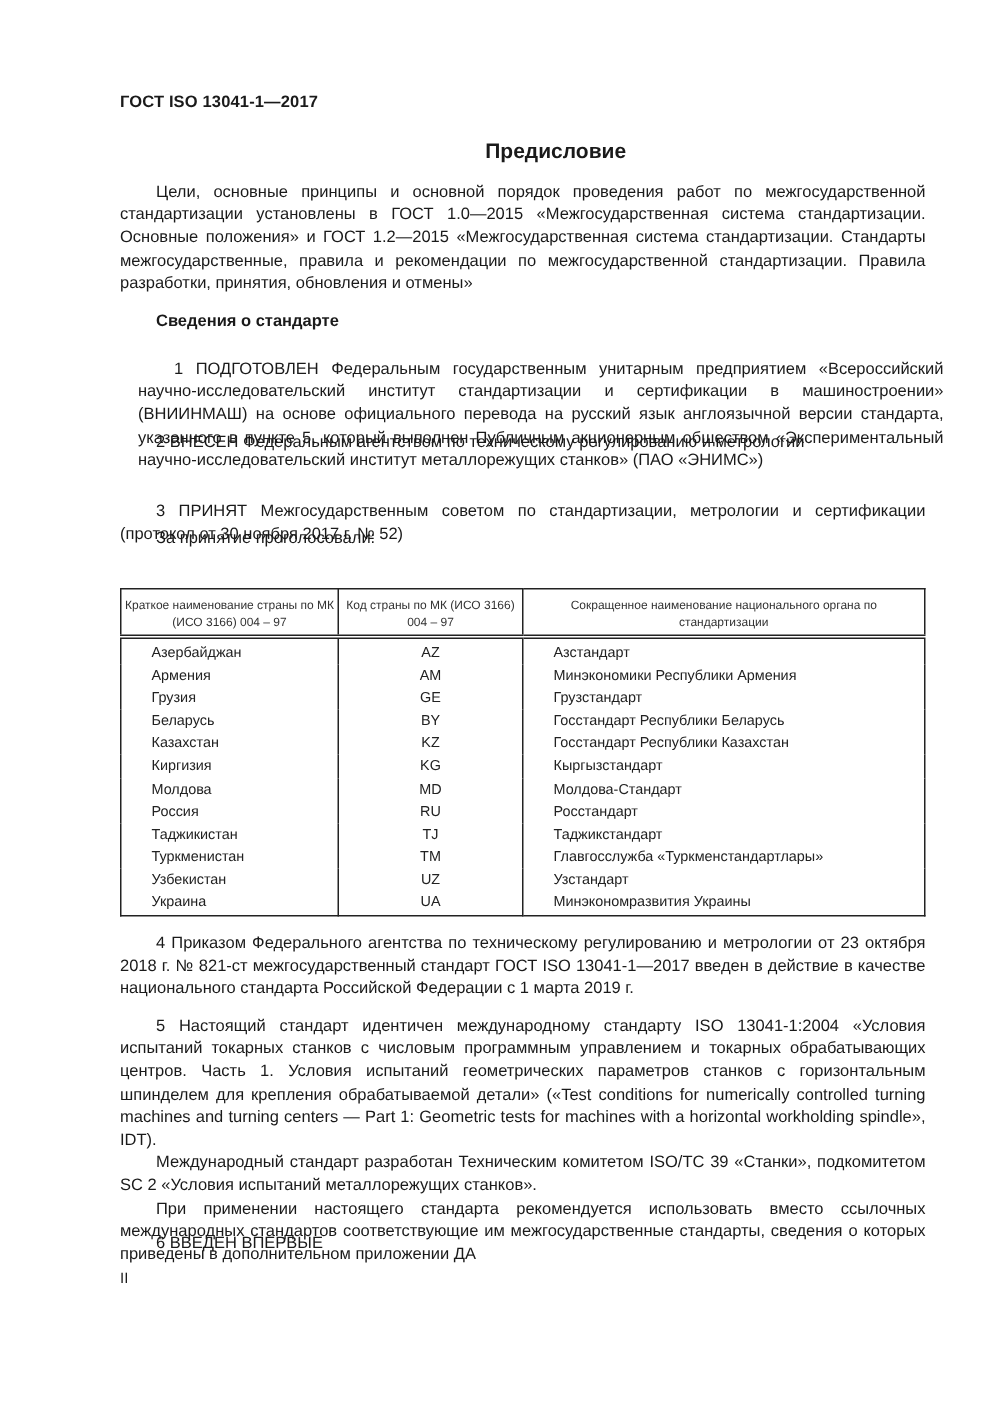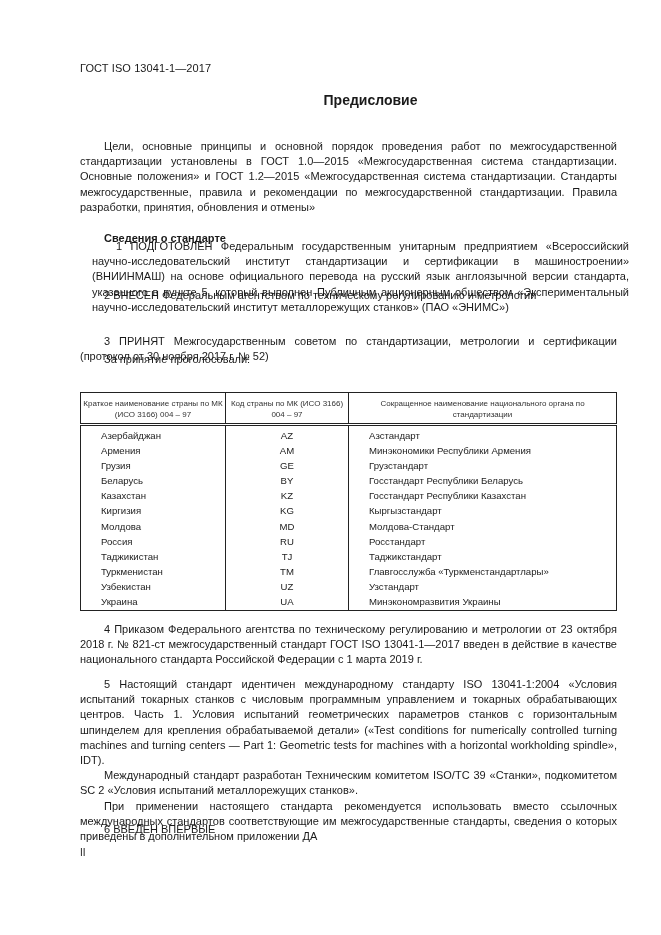--- a/index.html
+++ b/index.html
@@ -1,21 +1,21 @@
 <!DOCTYPE html>
 <html><head>
 <meta charset="utf-8">
 <style>
   html, body { margin: 0; padding: 0; }
   body {
     width: 661px; height: 935px; background: #ffffff; position: relative; overflow: hidden;
     font-family: "Liberation Sans", sans-serif; color: #1a1a1a;
   }
   .page { position: absolute; left: 0; top: 0; width: 661px; height: 935px; }
-  .doc-code { position: absolute; left: 80px; top: 62px; font-size: 11px; font-weight: normal; letter-spacing: 0.1px; }
+  .doc-code { position: absolute; left: 80px; top: 62px; font-size: 11px; font-weight: bold; letter-spacing: 0.1px; }
   .title { position: absolute; left: 0; width: 661px; top: 92px; text-align: center; font-size: 14px; font-weight: bold; padding-left: 80px; box-sizing: border-box; }
   .para { position: absolute; left: 80px; width: 537px; font-size: 11px; line-height: 15.2px; text-align: justify; }
   .para p { margin: 0; text-indent: 24px; }
   .subhead { position: absolute; left: 104px; font-size: 11px; font-weight: bold; }
   table.votes {
     position: absolute; left: 80px; top: 392px; width: 537px; border-collapse: collapse;
     font-size: 9.6px; color: #222;
   }
   table.votes th {
     font-weight: normal; font-size: 8px; line-height: 11px; color: #333; text-align: center;
@@ -30,25 +30,25 @@
 </style>
 </head>
 <body>
 
 <div class="page">
 
   <div class="doc-code">ГОСТ ISO 13041-1—2017</div>
 
   <div class="title">Предисловие</div>
 
-  <div class="para" style="top:121px;margin-top:18px;">
+  <div class="para" style="top:121px;">
     <p>Цели, основные принципы и основной порядок проведения работ по межгосударственной стандартизации установлены в ГОСТ 1.0—2015 «Межгосударственная система стандартизации. Основные положения» и ГОСТ 1.2—2015 «Межгосударственная система стандартизации. Стандарты межгосударственные, правила и рекомендации по межгосударственной стандартизации. Правила разработки, принятия, обновления и отмены»</p>
   </div>
 
-  <div class="subhead" style="top:208px;margin-top:24px;">Сведения о стандарте</div>
+  <div class="subhead" style="top:208px;">Сведения о стандарте</div>
 
   <div class="para" style="top:239px;margin-left:12px;">
     <p>1 ПОДГОТОВЛЕН Федеральным государственным унитарным предприятием «Всероссийский научно-исследовательский институт стандартизации и сертификации в машиностроении» (ВНИИНМАШ) на основе официального перевода на русский язык англоязычной версии стандарта, указанного в пункте 5, который выполнен Публичным акционерным обществом «Экспериментальный научно-исследовательский институт металлорежущих станков» (ПАО «ЭНИМС»)</p>
   </div>
 
   <div class="para" style="top:288px;">
     <p>2 ВНЕСЕН Федеральным агентством по техническому регулированию и метрологии</p>
   </div>
 
   <div class="para" style="top:334px;">

